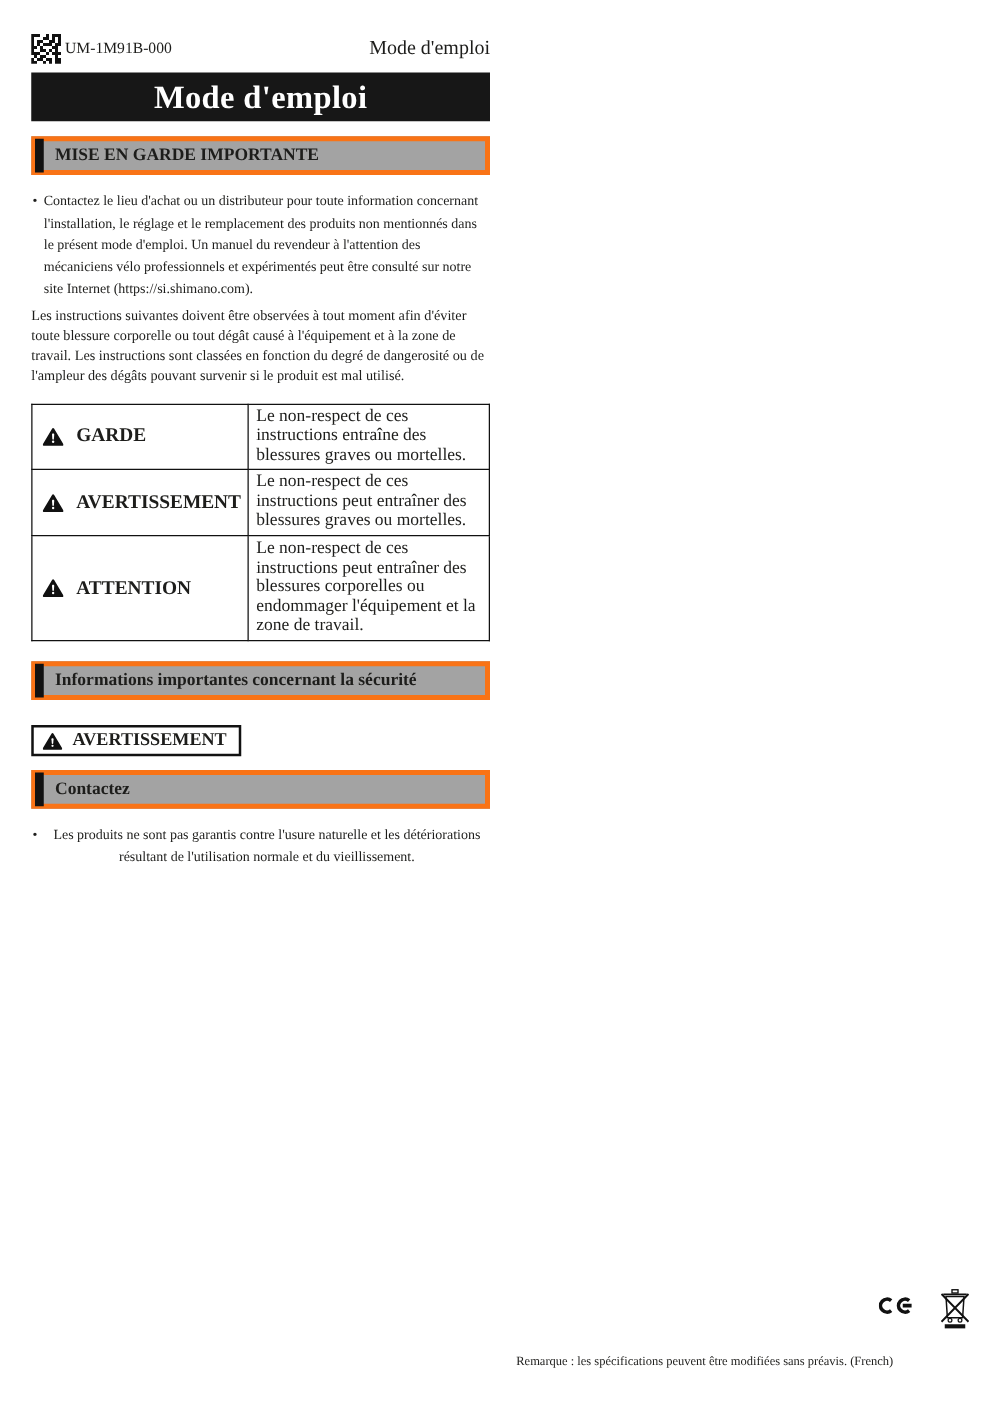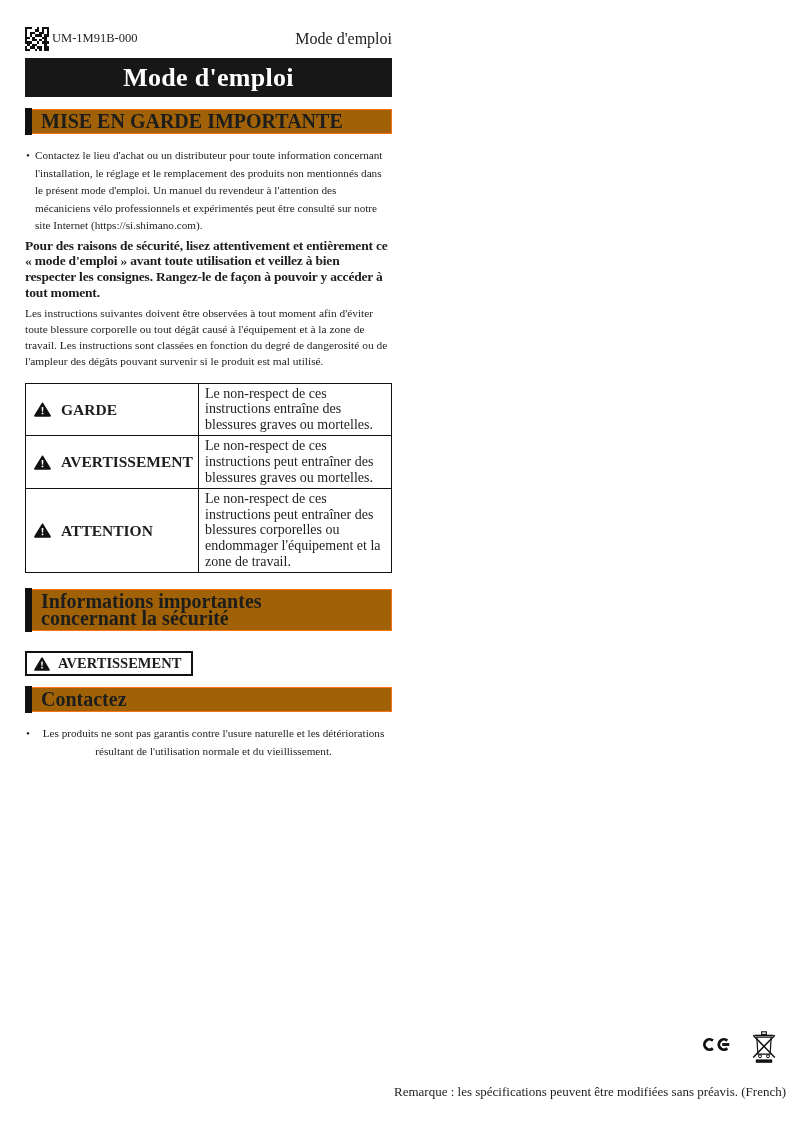--- a/index.html
+++ b/index.html
@@ -19,23 +19,23 @@
 
   
   .banner {
     margin-top:7px; height:39px; background:#171717; color:#fff;
     display:flex; align-items:center; justify-content:center;
     font-size:26px; font-weight:bold; letter-spacing:.3px;
   }
 
   
   .section-bar {
-    position:relative; margin-top:12px; background:#a16207;
-    border:1px solid #f97316; padding:3px 8px 3px 15px;
-    font-weight:bold; font-size:20px; line-height:17px;
+    position:relative; margin-top:12px; background:#a3a3a3;
+    border:4px solid #f97316; padding:3px 8px 3px 15px;
+    font-weight:bold; font-size:14px; line-height:17px;
   }
   .section-bar::before {
     content:""; position:absolute; left:-1px; top:-2px; bottom:-2px;
     width:7px; background:#111;
   }
   .section-bar .bar-text { display:inline-block; }
   .section-bar.two-line .bar-text { max-width:318px; }
 
   
   .bullets { list-style:none; font-size:11.2px; line-height:17.5px; }
@@ -68,21 +68,21 @@
   }
   .warn-box .tri { width:16px; height:14px; }
   .bullets.after-box { margin-top:8px; }
   .section-bar.note { margin-top:11px; }
   .bullets.note { margin-top:13px;text-align:center; }
   .section-bar.safety { margin-top:16px; }
 
   
   .ce-mark { position:absolute; left:703px; top:1034px; width:30px; height:21px; }
   .weee { position:absolute; left:752px; top:1031px; width:24px; height:32px; }
-  .footer-note { position:absolute; left:394px; top:1084px; font-size:13px; white-space:nowrap; }
+  .footer-note { position:absolute; left:413px; top:1084px; font-size:10px; white-space:nowrap; }
 
   .defs { position:absolute; width:0; height:0; overflow:hidden; }
 </style>
 </head>
 <body>
 
 <svg class="defs" xmlns="http://www.w3.org/2000/svg" aria-hidden="true">
   <symbol id="warn-tri" viewBox="0 0 24 21">
     <path d="M12 1.8 L22.6 19.4 H1.4 Z" fill="#111" stroke="#111" stroke-width="2.4" stroke-linejoin="round"></path>
     <path d="M12 6.8 c-0.95 0-1.3 0.6-1.25 1.35 l0.38 4.7 c0.05 0.6 0.4 0.92 0.87 0.92 s0.82-0.32 0.87-0.92 l0.38-4.7 C13.3 7.4 12.95 6.8 12 6.8 Z" fill="#fff"></path>
@@ -105,21 +105,20 @@
     <div class="banner">Mode d'emploi</div>
 
     <div class="section-bar">
       <span class="bar-text">MISE EN GARDE IMPORTANTE</span>
     </div>
 
     <ul class="bullets first">
       <li>Contactez le lieu d'achat ou un distributeur pour toute information concernant l'installation, le réglage et le remplacement des produits non mentionnés dans le présent mode d'emploi. Un manuel du revendeur à l'attention des mécaniciens vélo professionnels et expérimentés peut être consulté sur notre site Internet (https://si.shimano.com).</li>
     </ul>
 
-    <p class="bold-lead">Pour des raisons de sécurité, lisez attentivement et entièrement ce « mode d'emploi » avant toute utilisation et veillez à bien respecter les consignes. Rangez-le de façon à pouvoir y accéder à tout moment.</p>
 
     <p class="body-text">Les instructions suivantes doivent être observées à tout moment afin d'éviter toute blessure corporelle ou tout dégât causé à l'équipement et à la zone de travail. Les instructions sont classées en fonction du degré de dangerosité ou de l'ampleur des dégâts pouvant survenir si le produit est mal utilisé.</p>
 
     <table class="hazard-table">
       <tbody>
         <tr class="row-std">
           <td class="label-cell">
             <span class="hazard-label">
               <svg class="tri">
                   <use href="#warn-tri"></use>

